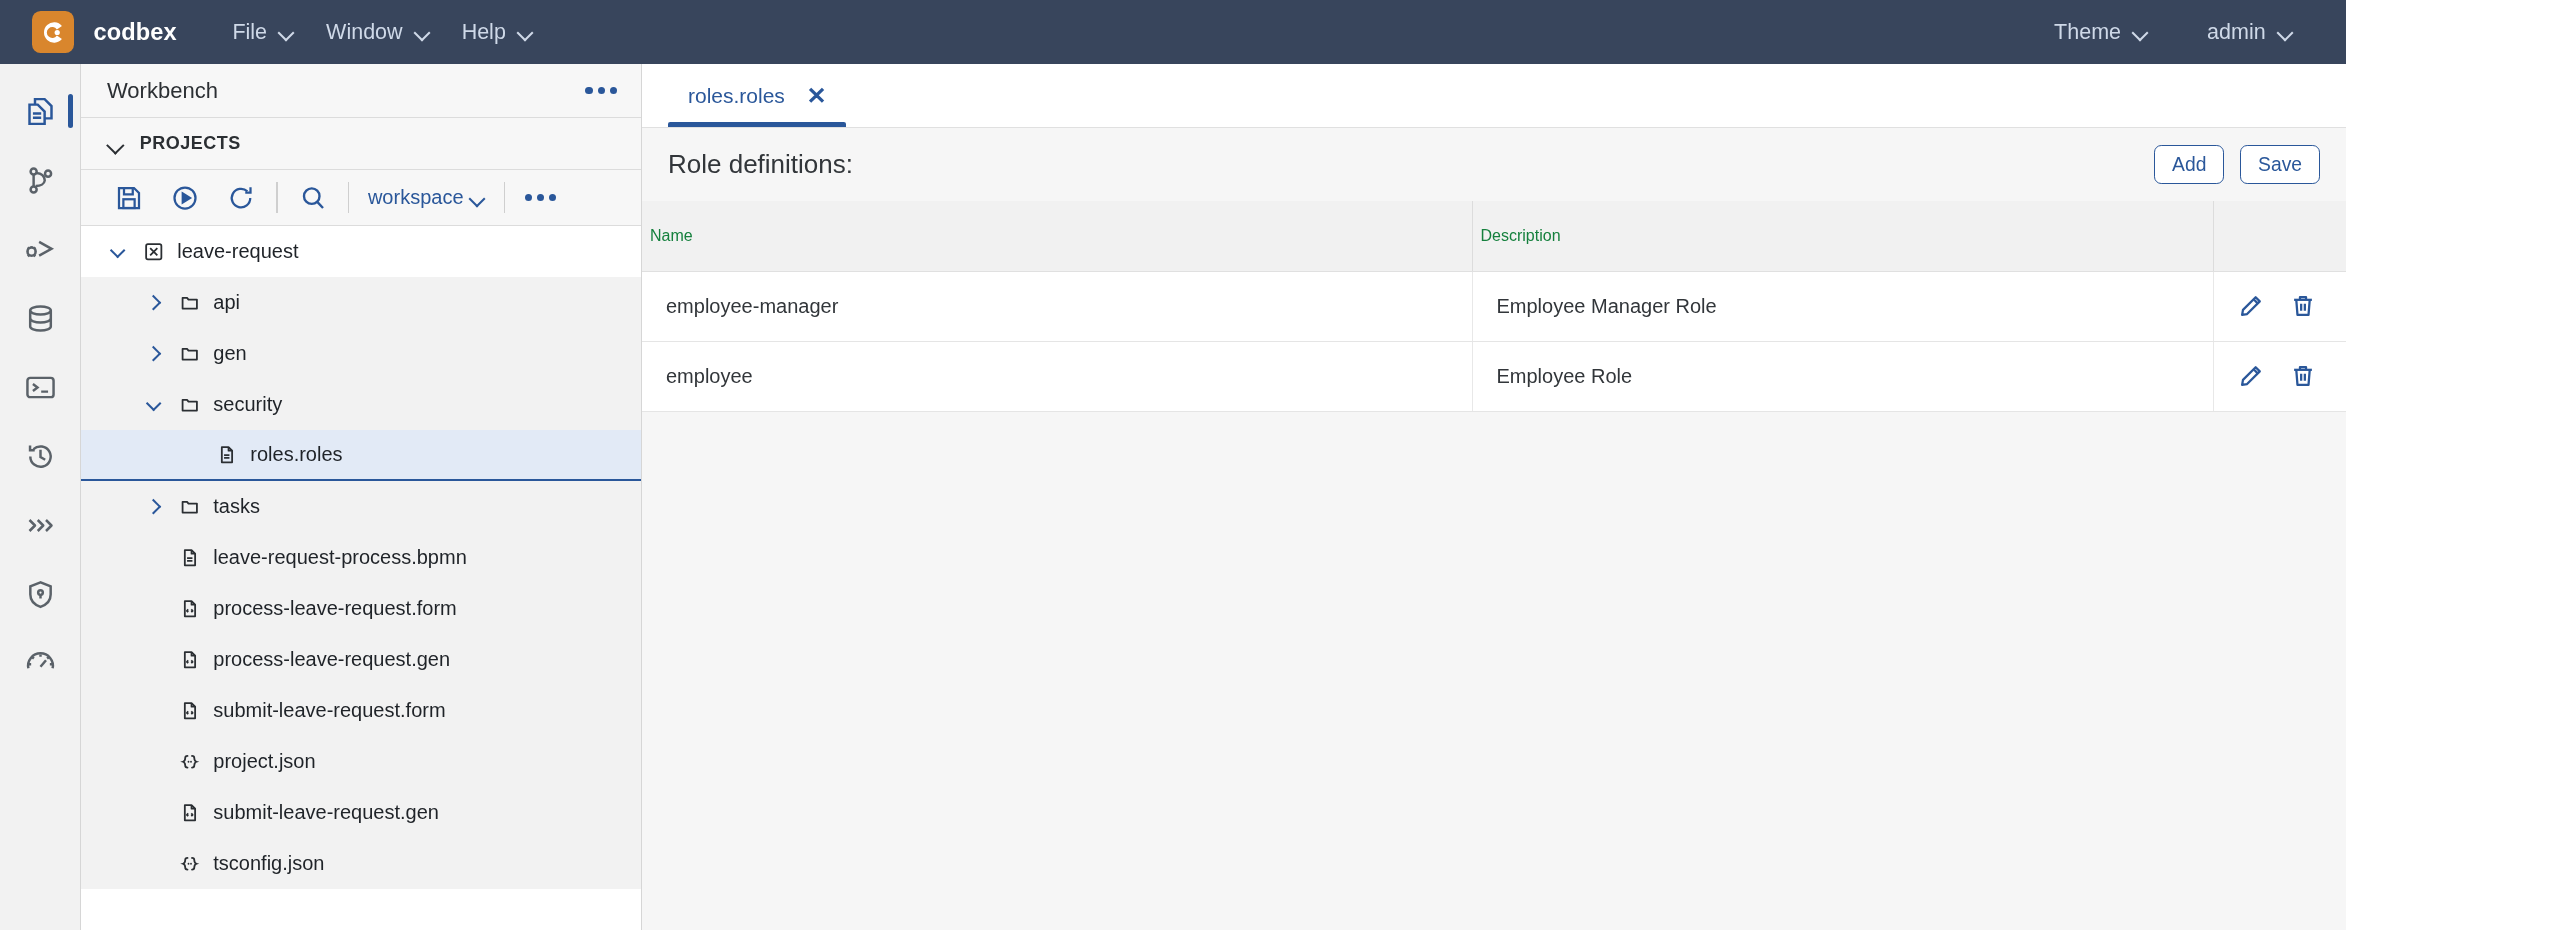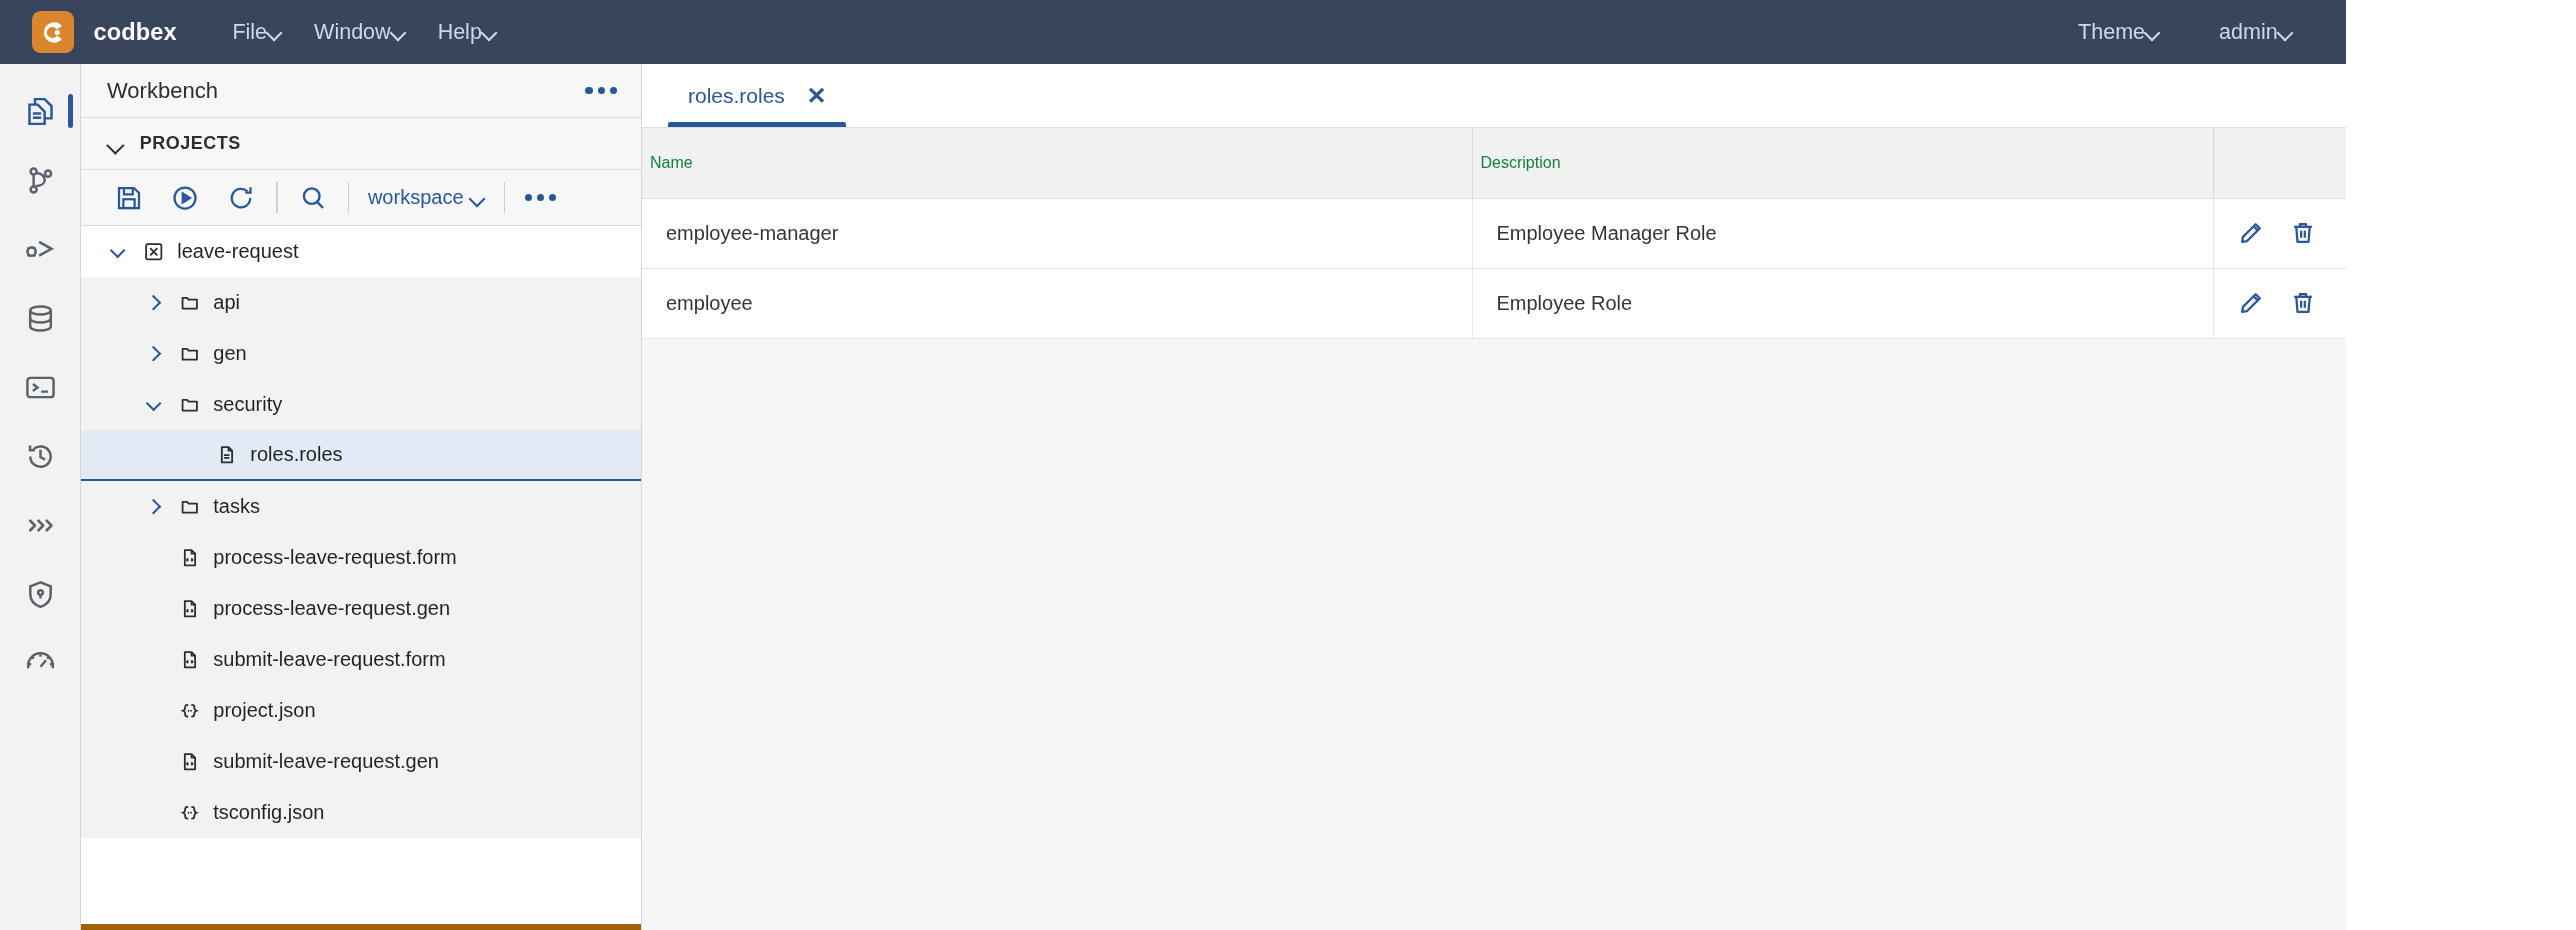--- a/index.html
+++ b/index.html
@@ -26,21 +26,21 @@
     display: flex; align-items: center; justify-content: center;
     flex: 0 0 42px;
   }
   .brand {
     font-size: 23.6px; font-weight: bold; color: #ffffff;
     margin-left: 20px; letter-spacing: 0.1px;
     white-space: nowrap;
   }
   .menu-items { display: flex; align-items: center; margin-left: 40px; }
   .menu-item {
-    display: flex; align-items: center; 
+    display: flex; align-items: center; gap: 12px;
     font-size: 21.5px; color: #cfd9e8;
     padding: 8.6px 15.7px; cursor: pointer; white-space: nowrap;
   }
   .spacer { flex: 1 1 auto; }
   .topbar-right { display: flex; align-items: center; gap: 27px; }
 
   .chev { display: inline-block; width: 15.7px; height: 15.7px; position: relative; }
   .chev::before {
     content: ""; position: absolute; left: 1.4px; top: 2.9px;
     width: 10px; height: 10px;
@@ -498,20 +498,33 @@
               <span class="tr"></span>
             </span>
           <span class="tnode-icon">
             <svg width="21.5" height="21.5" viewBox="0 0 24 24" fill="none" stroke="currentColor" stroke-width="2" stroke-linejoin="round">
               <path d="M4 6.5h5l1.6 2H20v10H4z"></path>
             </svg>
           </span>
           <span class="tnode-label">tasks</span>
         </div>
 
+        <div class="tree-node lvl1">
+          <span class="twist empty">
+              <span class="tr"></span>
+            </span>
+          <span class="tnode-icon">
+            <svg width="21.5" height="21.5" viewBox="0 0 24 24" fill="none" stroke="currentColor" stroke-width="2" stroke-linejoin="round">
+              <path d="M6.5 3.5h7.5l4 4v13h-11.5z"></path>
+                <path d="M14 3.5v4h4"></path>
+                <path d="M9 12.5h6M9 15.5h6"></path>
+            </svg>
+          </span>
+          <span class="tnode-label">leave-request-process.bpmn</span>
+        </div>
 
         <div class="tree-node lvl1">
           <span class="twist empty">
               <span class="tr"></span>
             </span>
           <span class="tnode-icon">
             <svg width="21.5" height="21.5" viewBox="0 0 24 24" fill="none" stroke="currentColor" stroke-width="2" stroke-linejoin="round">
               <path d="M6.5 3.5h7.5l4 4v13h-11.5z"></path>
                 <path d="M14 3.5v4h4"></path>
               <path d="M10.3 12.8 8.8 14.3l1.5 1.5M13.7 12.8l1.5 1.5-1.5 1.5"></path>
@@ -598,20 +611,27 @@
 
       <div class="tabbar">
         <div class="tab active">
           <span>roles.roles</span>
           <span class="tab-close">✕</span>
         </div>
       </div>
 
       <div class="content">
 
+        <div class="content-head">
+          <div class="content-title">Role definitions:</div>
+          <div class="head-actions">
+            <button class="btn">Add</button>
+            <button class="btn">Save</button>
+          </div>
+        </div>
 
         <div class="table-wrap">
           <table class="tbl">
             <thead>
               <tr>
                 <th class="col-name">Name</th>
                 <th class="col-desc">Description</th>
                 <th class="col-acts last"></th>
               </tr>
             </thead>

